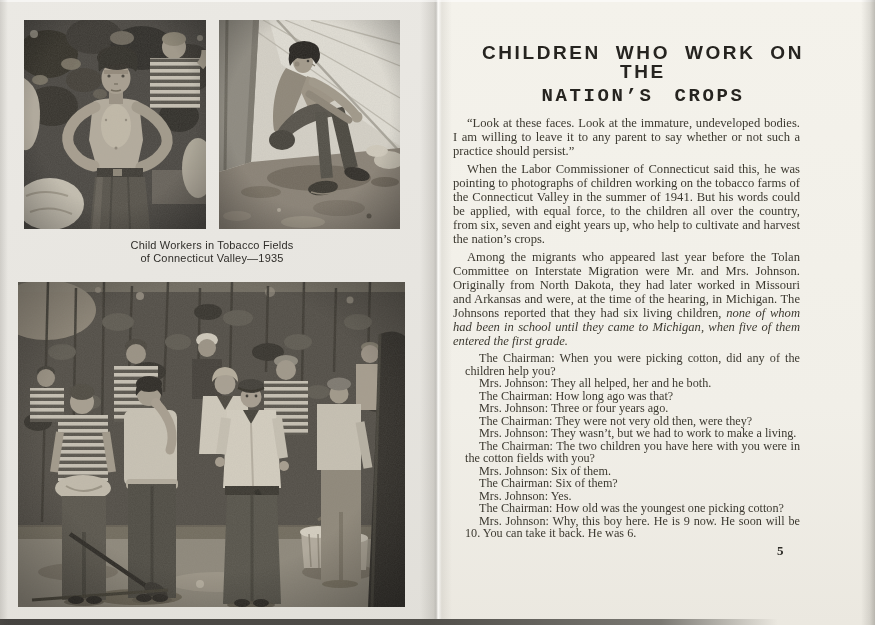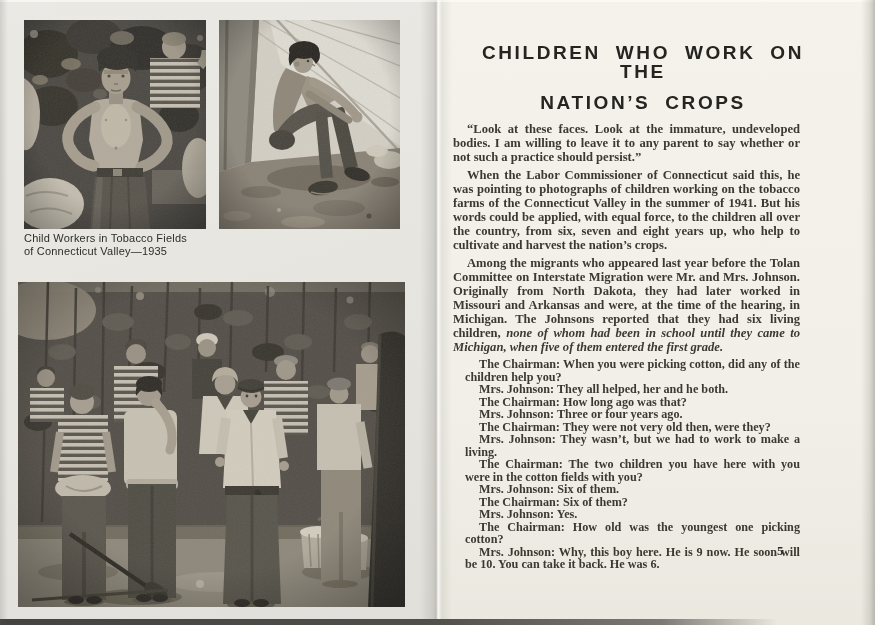--- a/index.html
+++ b/index.html
@@ -11,35 +11,35 @@
   .page { position:absolute; top:0; height:625px; }
   .page-left  { left:0;    width:437px; background:linear-gradient(160deg,#ebe9e4 0%,#e7e5e0 55%,#e1dfd9 100%); }
   .page-right { left:437px; width:438px; background:linear-gradient(180deg,#f4f2eb 0%,#f1efe8 65%,#ebe8e0 100%); }
 
   figure.photo { position:absolute; margin:0; padding:0; }
   .photo svg { display:block; width:100%; height:100%; }
   .photo1 { left:24px;  top:20px;  width:182px; height:209px; }
   .photo2 { left:219px; top:20px;  width:181px; height:209px; }
   .photo3 { left:18px;  top:282px; width:387px; height:325px; }
 
-  .caption-top { position:absolute; left:24px; top:232px; width:376px; text-align:left;
+  .caption-top { position:absolute; left:24px; top:239px; width:376px; text-align:center;
     font-family:"Liberation Sans", sans-serif; font-size:11px; line-height:13px;
     color:#2f2d29; letter-spacing:0.2px; }
   .caption-bottom { position:absolute; left:18px; top:633px; width:387px; text-align:right;
     font-style:italic; font-size:9.5px; line-height:10px; color:#45423c; letter-spacing:0.2px; }
 
   .content { position:absolute; left:16px; top:0; width:380px; color:#3c3930; }
   .title { font-family:"Liberation Sans", sans-serif; font-weight:bold; font-size:19px; line-height:19px;
     letter-spacing:2.6px; word-spacing:7px; text-align:center; color:#262420; margin:0; }
   .title-1 { margin-top:43px; }
-  .title-2 { margin-top:12px; }
+  .title-2 { margin-top:6px;font-family:Liberation Mono, monospace; }
   .subtitle { font-family:"Liberation Sans", sans-serif; font-weight:bold; font-size:12.5px; line-height:13px;
     letter-spacing:1.3px; word-spacing:3px; text-align:center; color:#262420; margin:13px 0 0; }
 
-  .bodycopy { width:347px;font-weight:bold; }
+  .bodycopy { width:347px; }
   .para { margin:4px 0 0; font-size:12.6px; line-height:14px; text-align:justify; text-indent:14px; }
   .para-first { margin-top:10px; }
   .dialogue { margin-top:4px;margin-left:12px; }
   .dialogue p { margin:0; font-size:12.2px; line-height:12.5px; text-align:justify; text-indent:14px; }
 
   .page-number { position:absolute; left:340px; top:543px; font-weight:bold; font-size:13px; color:#2e2c27; }
 
   .gutter { position:absolute; left:420px; top:0; width:32px; height:625px; pointer-events:none;
     background:linear-gradient(to right, rgba(120,116,108,0) 0%, rgba(120,116,108,0.20) 42%,
       rgba(70,68,62,0.22) 50%, rgba(255,255,255,0.65) 57%, rgba(150,146,138,0.16) 68%, rgba(150,146,138,0) 100%); }

